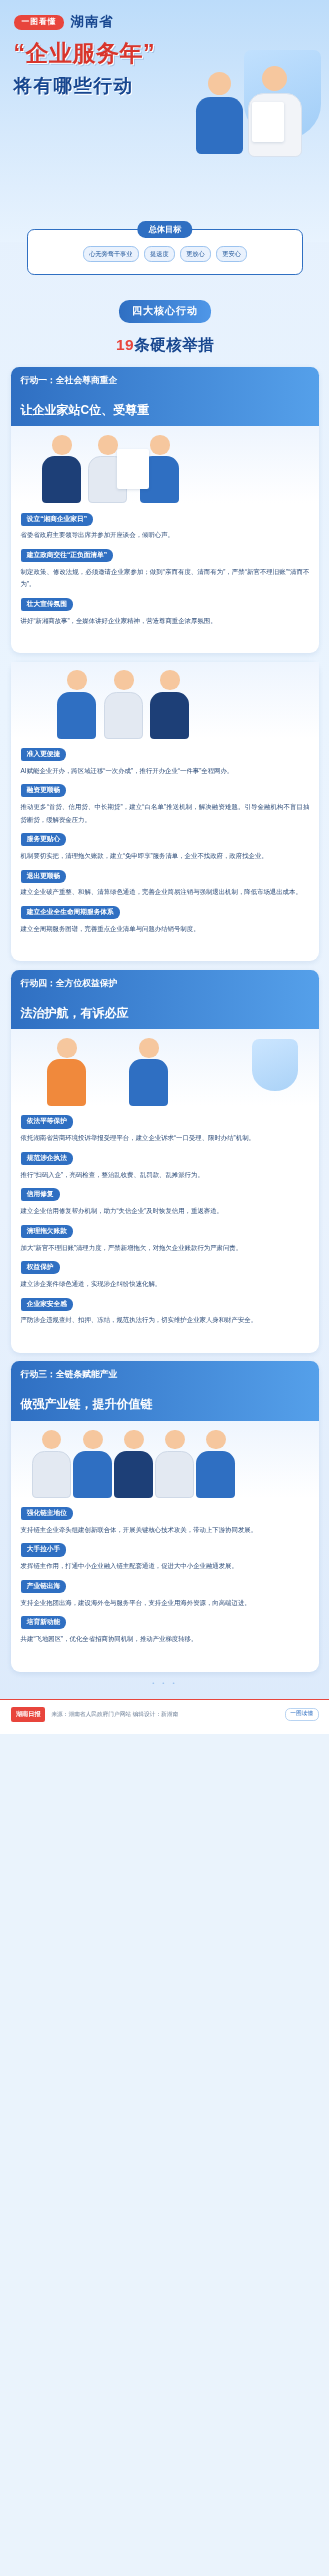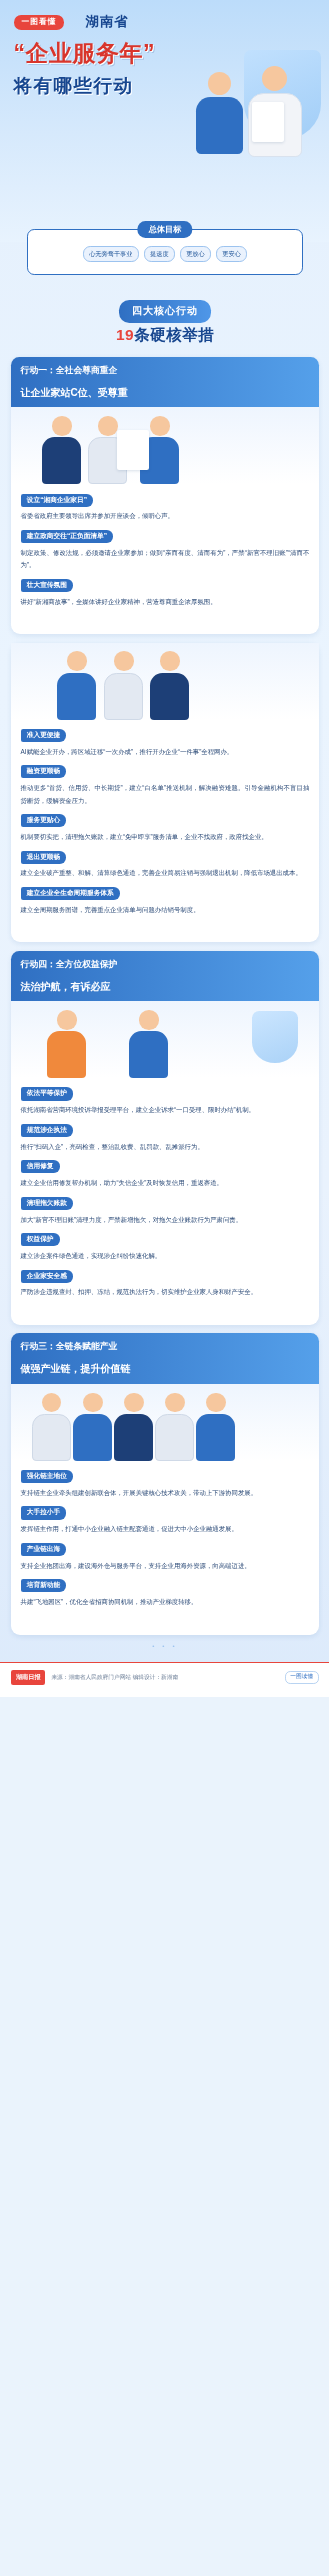--- a/index.html
+++ b/index.html
@@ -18,21 +18,21 @@
 
   
   .header {
     position: relative;
     height: 242px;
     background: linear-gradient(180deg,#bcdcfa 0%, #d6e9fc 55%, #e8f3fe 100%);
     overflow: hidden;
   }
   .hdr-tag {
     position: absolute; top: 13.4px; left: 14.4px;
-    display: flex; align-items: center; gap: 22px;
+    display: flex; align-items: center; gap: 7px;
   }
   .pill {
     background: #e8453c; color: #fff; font-size: 7.7px;
     padding: 2.6px 7.2px; border-radius: 7.2px; letter-spacing: 1px;
     font-weight: bold;
   }
   .province {
     color: #17468f; font-size: 13.4px; font-weight: bold; letter-spacing: 1px;
   }
   .hdr-title {
@@ -98,36 +98,36 @@
   
   .banner {
     margin: 5.2px 0 0; text-align: center; padding: 7.2px 0 3.1px;
   }
   .banner .b1 {
     display:inline-block; background: linear-gradient(90deg,#2f6fc2,#4f97e8);
     color:#fff; font-size:10px; font-weight:bold; letter-spacing:1px;
     padding: 4.1px 13.4px; border-radius: 10.3px;
   }
   .banner .b2 {
-    margin-top: 2px; font-size: 15.5px; font-weight: bold; color:#e8453c; letter-spacing:0.5px;
+    margin-top: 12px; font-size: 15.5px; font-weight: bold; color:#e8453c; letter-spacing:0.5px;
   }
   .banner .b2 span { color:#17468f; }
 
   
   .action {
     margin: 8.2px 11.3px 0;
     background: #fff; border-radius: 9px; padding: 0 0 26px;
     box-shadow: 0 1.5px 5.2px rgba(31,86,160,.10);
   }
   .action-head {
     background: linear-gradient(90deg,#2f6fc2,#55a0ea);
     color: #fff; border-radius: 8.2px 8.2px 0 0;
     padding: 7.2px 9.3px; font-size: 8.8px; font-weight: bold; line-height: 1.5;
   }
-  .action-head .sub { display:block; font-size: 10px; font-weight: bold; margin-top:8px; }
+  .action-head .sub { display:block; font-size: 12px; font-weight: bold; margin-top:14px; }
   .action-illus {
     height: 77px; position: relative; background: linear-gradient(180deg,#eef5fe,#ffffff);
     overflow: hidden;
   }
   .figure { position:absolute; bottom:0; }
   .fg-head { width:19.6px;height:19.6px;border-radius:50%;background:#f6c79e;margin:0 auto; }
   .fg-body { width:39px;height:47px;border-radius:12.4px 12.4px 4.1px 4.1px;margin:1.5px auto 0; }
   .blue  { background:#2f6fc2; }
   .navy  { background:#1d3f77; }
   .gray  { background:#e3e9f2; border:1px solid #cfd9e7; }

